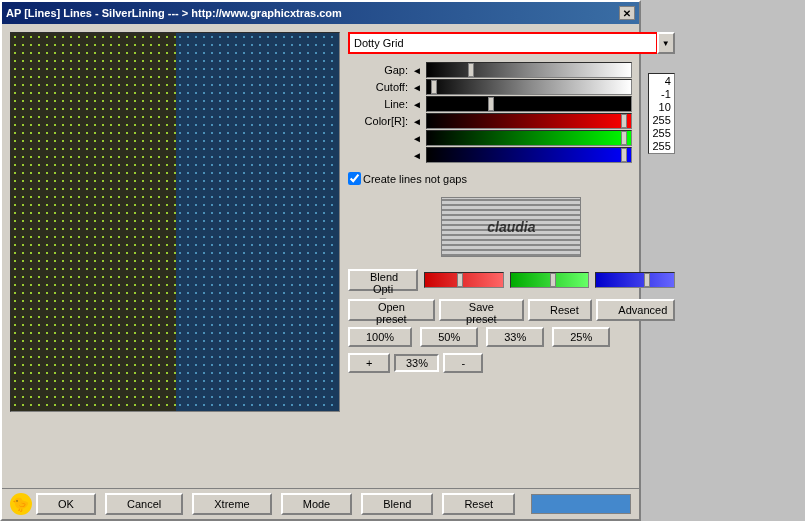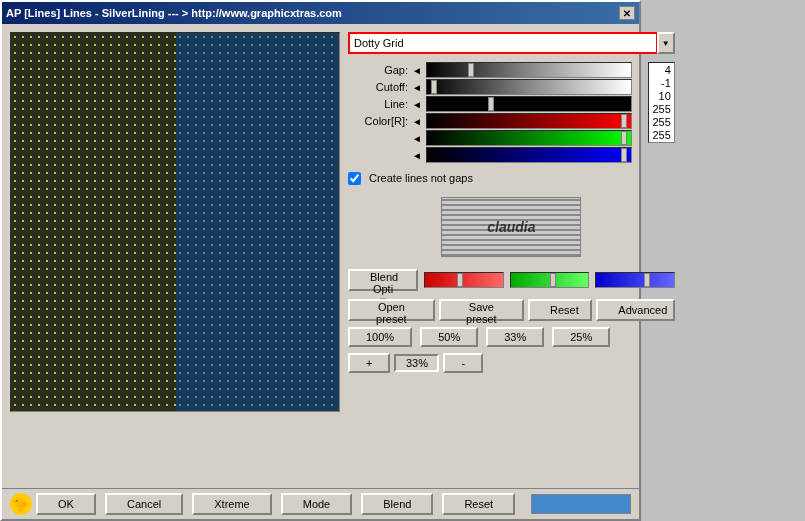--- a/index.html
+++ b/index.html
@@ -178,21 +178,22 @@
       background: white;
       padding: 1px 3px;
     }
     .value-item {
       font-size: 11px;
       text-align: right;
       white-space: nowrap;
     }
     .checkbox-row {
       display: flex;
-      gap: 8px;
+      align-items: center;
+      gap: 2px;
       margin: 4px 0;
     }
     .preview-stamp {
       width: 140px;
       height: 60px;
       background: #8b5cf6;
       border: 1px solid #808080;
       display: flex;
       align-items: center;
       justify-content: center;
@@ -337,21 +338,21 @@
       font-size: 14px;
     }
     .bottom-buttons {
       display: flex;
       gap: 9px;
       align-items: center;
     }
     .sliders-and-values {
       display: flex;
       gap: 16px;
-      align-items: flex-start;
+      align-items: center;
     }
     .sliders-col {
       flex: 1;
     }
   </style>
 </head>
 <body>
 
 <div class="window">
 

